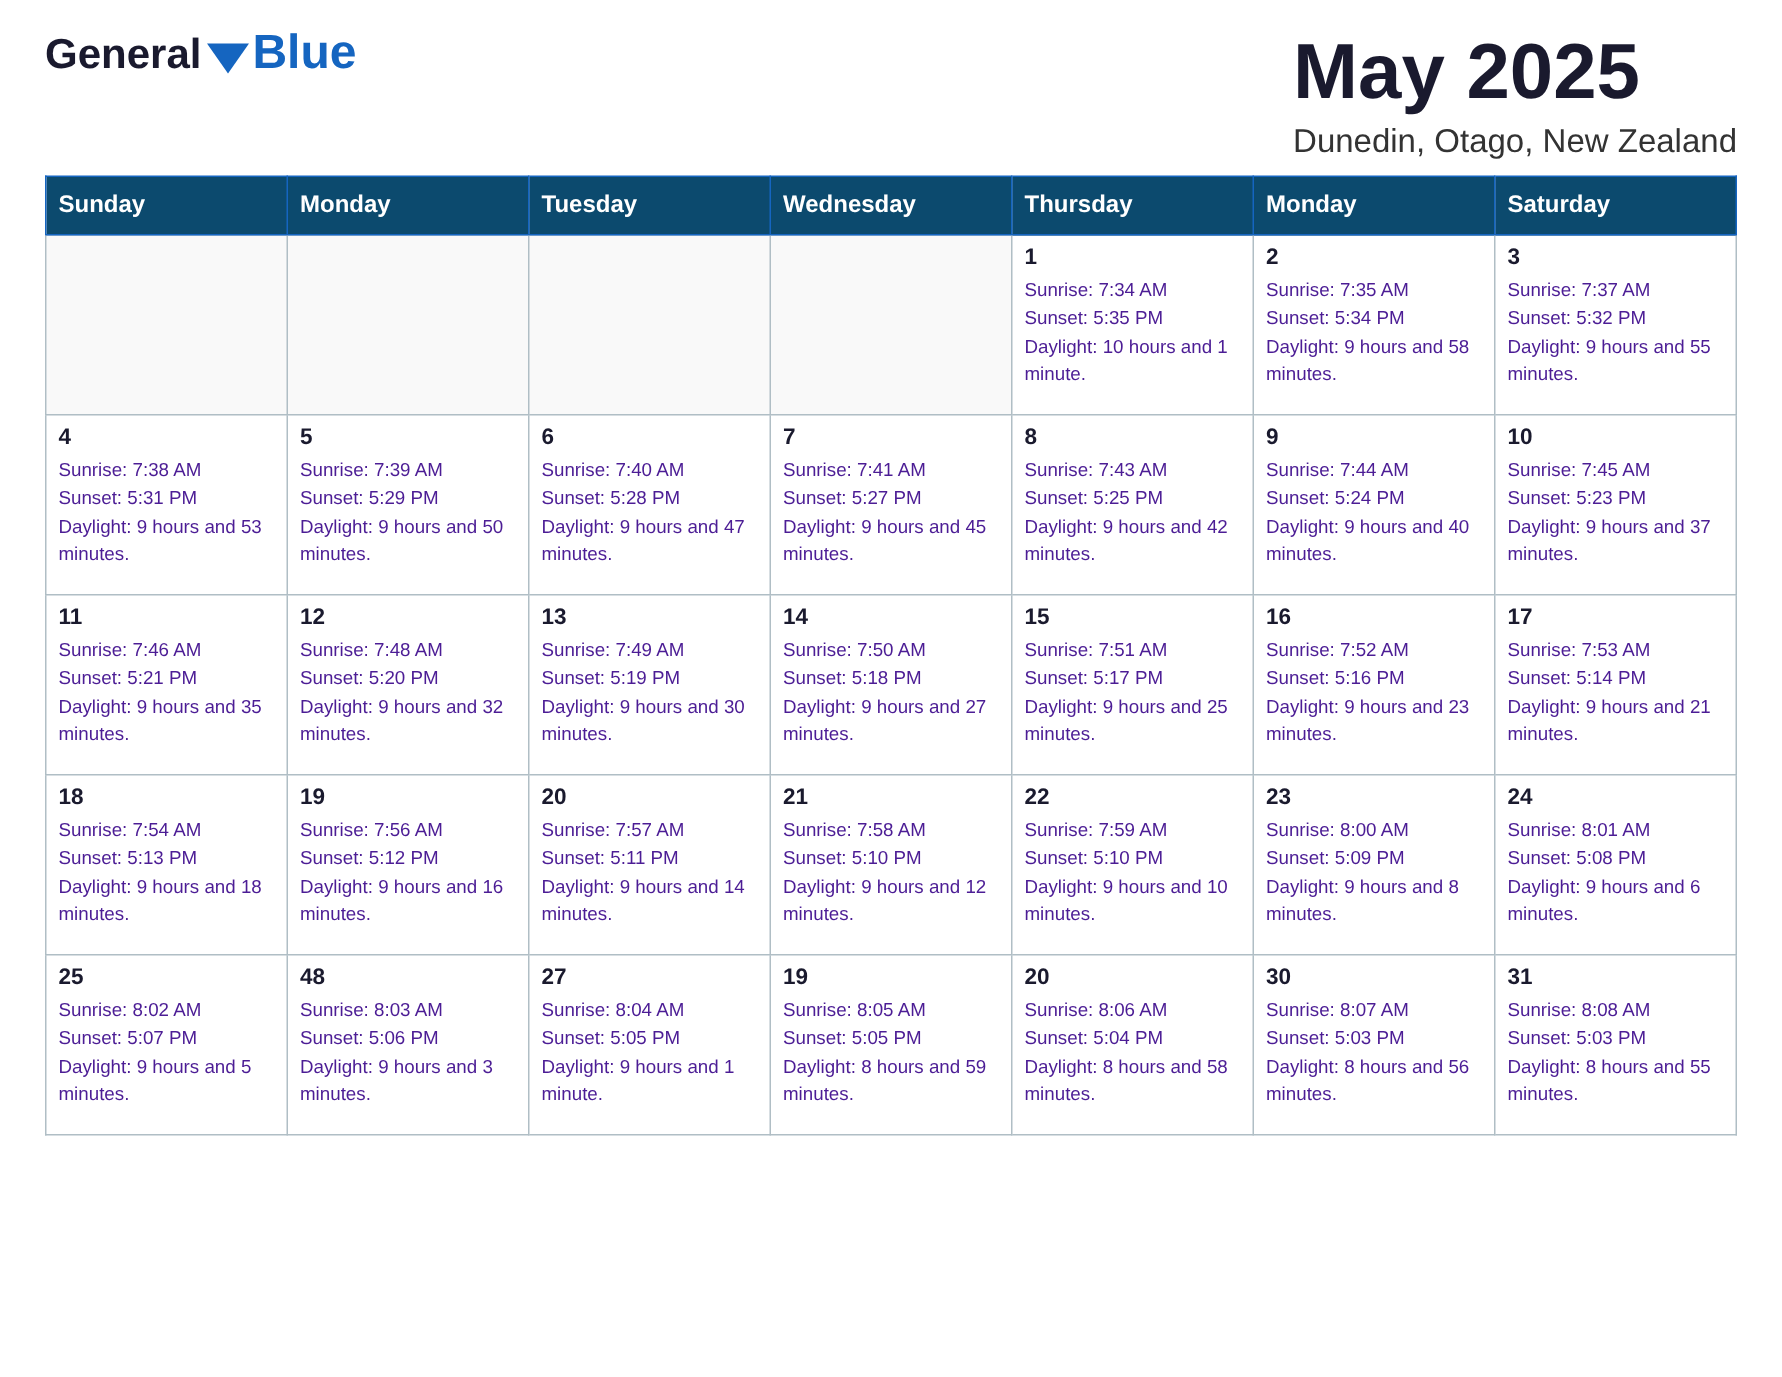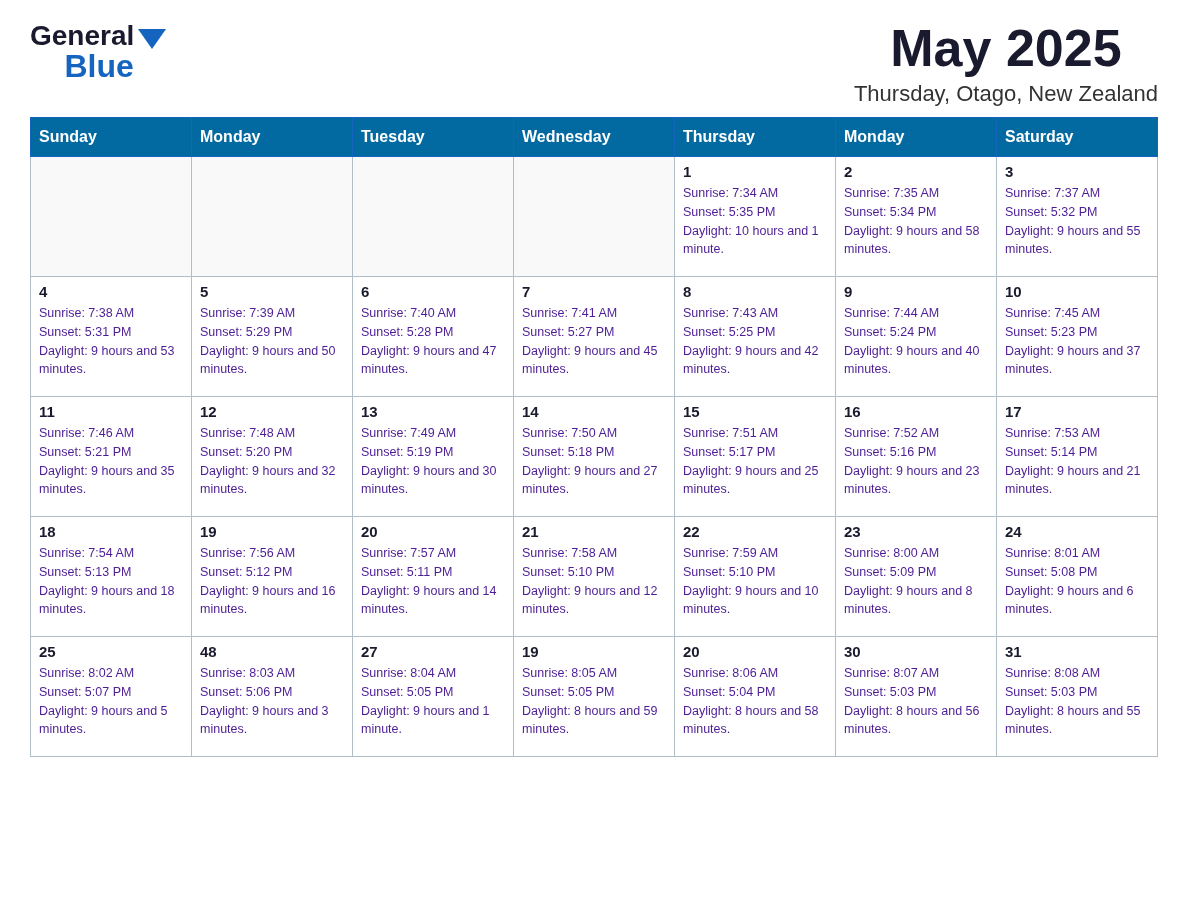--- a/index.html
+++ b/index.html
@@ -12,22 +12,22 @@
       padding: 20px 30px 30px 30px;
     }
     .header {
       display: flex;
       justify-content: space-between;
       align-items: flex-start;
       margin-bottom: 10px;
     }
     .logo {
       display: flex;
-      flex-direction: column;
-      align-items: center;
+      flex-direction: row;
+      align-items: flex-start;
     }
     .logo-top {
       display: flex;
       align-items: center;
     }
     .logo-general {
       font-size: 28px;
       font-weight: bold;
       color: #1a1a2e;
       letter-spacing: 0;
@@ -42,40 +42,40 @@
       margin-top: 6px;
     }
     .logo-blue {
       font-size: 32px;
       font-weight: bold;
       color: #1565c0;
       margin-top: -4px;
       margin-left: 2px;
     }
     .title-block {
-      text-align: center;
+      text-align: left;
     }
     .month-year {
       font-size: 52px;
       font-weight: bold;
       color: #1a1a2e;
       line-height: 1.1;
     }
     .location {
       font-size: 22px;
       color: #333;
       margin-top: 4px;
     }
     .calendar {
       width: 100%;
       border-collapse: collapse;
       margin-top: 10px;
     }
     .calendar thead th {
-      background-color: #0369a1;
+      background-color: #0c4a6e;
       color: #fff;
       font-size: 16px;
       font-weight: bold;
       padding: 10px 8px;
       text-align: left;
       border: 1px solid #1565c0;
     }
     .calendar tbody td {
       vertical-align: top;
       border: 1px solid #b0bec5;
@@ -114,21 +114,21 @@
 <div class="header">
   <div class="logo">
     <div class="logo-top">
       <span class="logo-general">General</span>
       <div class="logo-arrow"></div>
     </div>
     <span class="logo-blue">Blue</span>
   </div>
   <div class="title-block">
     <div class="month-year">May 2025</div>
-    <div class="location">Thursday, Otago, New Zealand</div>
+    <div class="location">Dunedin, Otago, New Zealand</div>
   </div>
 </div>
 
 <table class="calendar">
   <thead>
     <tr id="header-row">
         <th>Sunday</th>
         <th>Monday</th>
         <th>Tuesday</th>
         <th>Wednesday</th>

